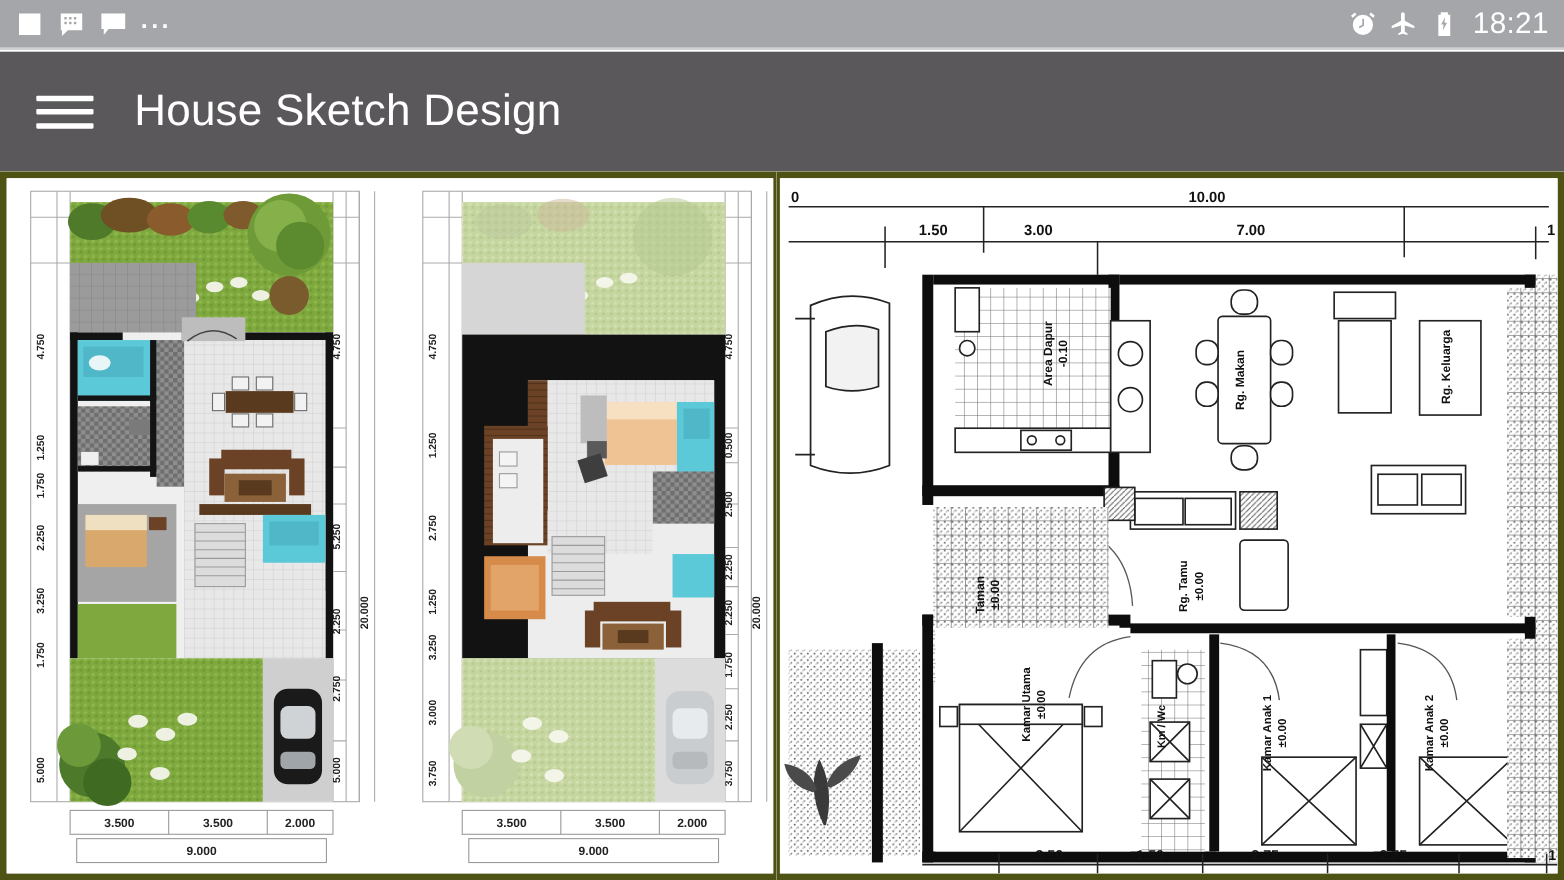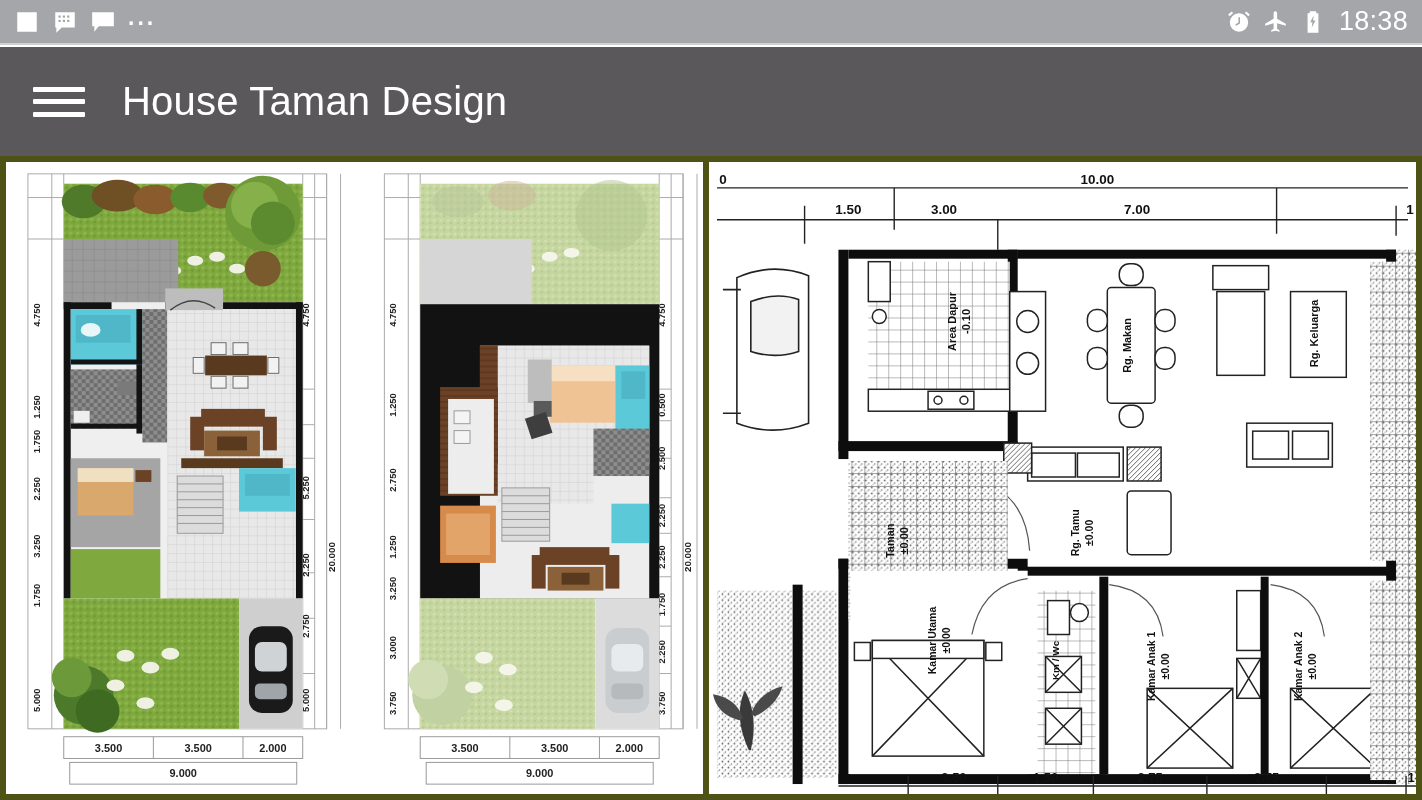--- a/index.html
+++ b/index.html
@@ -84,31 +84,31 @@
     <span class="sicon">
       <svg viewBox="0 0 24 24">
           <path d="M21 15.5v-2l-8-4.5V3.6a1.6 1.6 0 0 0-3.2 0V9L2 13.5v2l7.8-2.4v5.2l-2.3 1.6V21l3.9-1 3.9 1v-1.1l-2.3-1.6v-5.2L21 15.5z"></path>
         </svg>
     </span>
     <span class="sicon">
       <svg viewBox="0 0 24 24">
           <path d="M9 2h6v2h2v18H7V4h2V2zm3.6 4-3.2 6.2h2.1l-.7 5.1 3.5-6.6h-2.2l.5-4.7z"></path>
         </svg>
     </span>
-    <span id="clock">18:38</span>
+    <span id="clock">18:21</span>
   </div>
 </div>
 
 <div id="appbar">
   <div id="hamburger">
     <span></span>
       <span></span>
       <span></span>
   </div>
-  <div id="apptitle">House Taman Design</div>
+  <div id="apptitle">House Sketch Design</div>
 </div>
 
 <div id="gallery">
 
   <div class="card c1">
     <div class="inner">
       <svg viewBox="0 0 700 640" preserveAspectRatio="none">
         <defs>
           <pattern id="grassA" width="7" height="7" patternUnits="userSpaceOnUse">
             <rect width="7" height="7" fill="#7fa83f"></rect>

